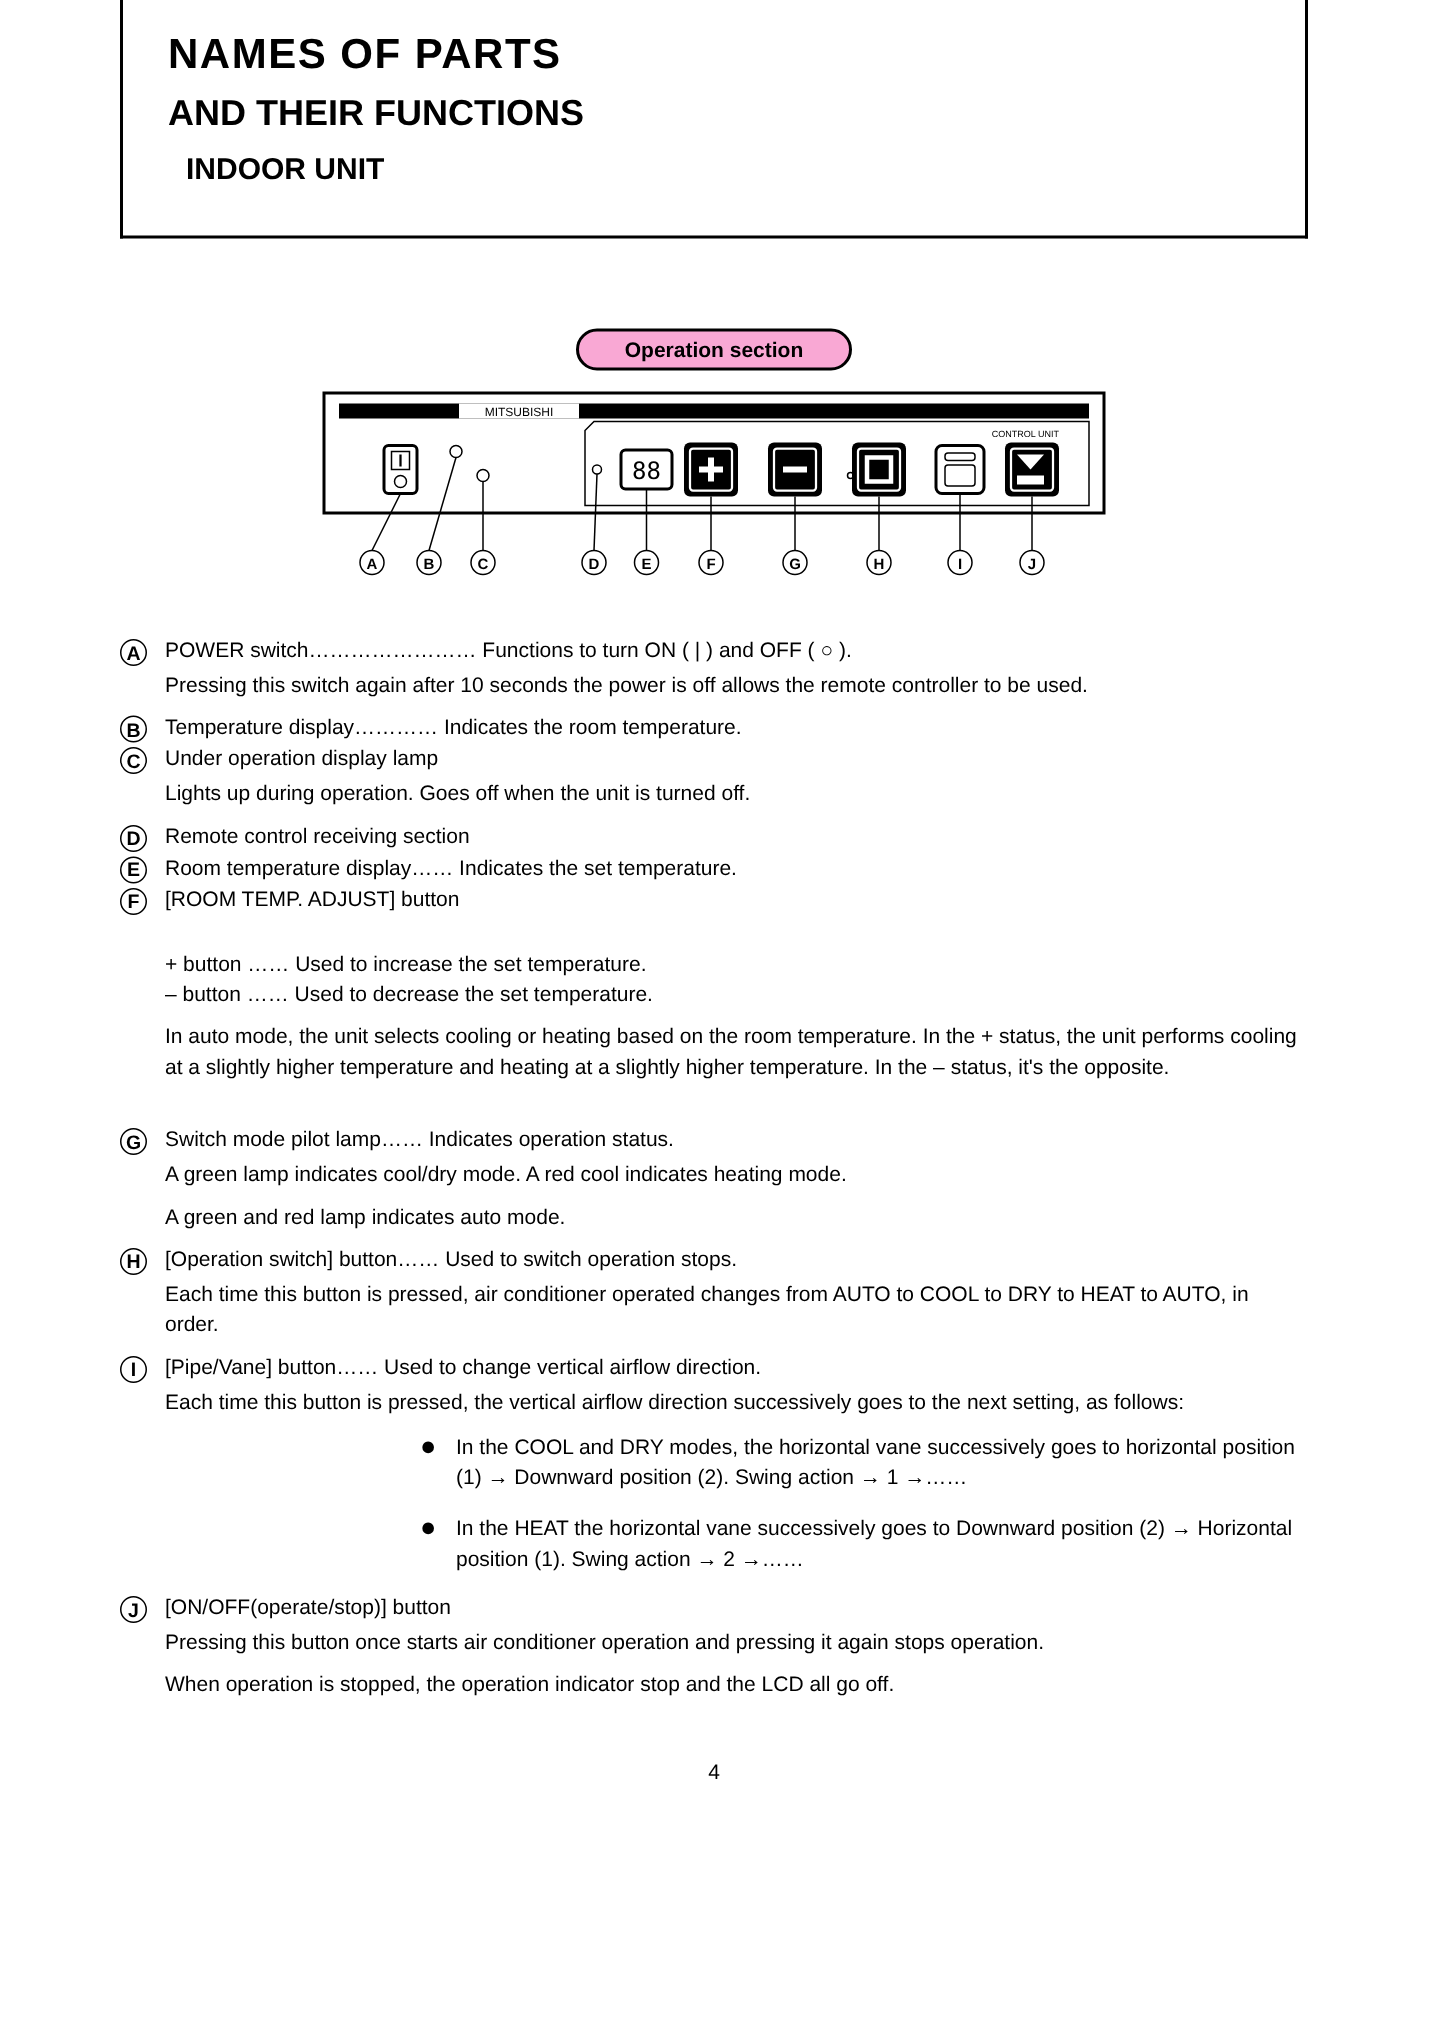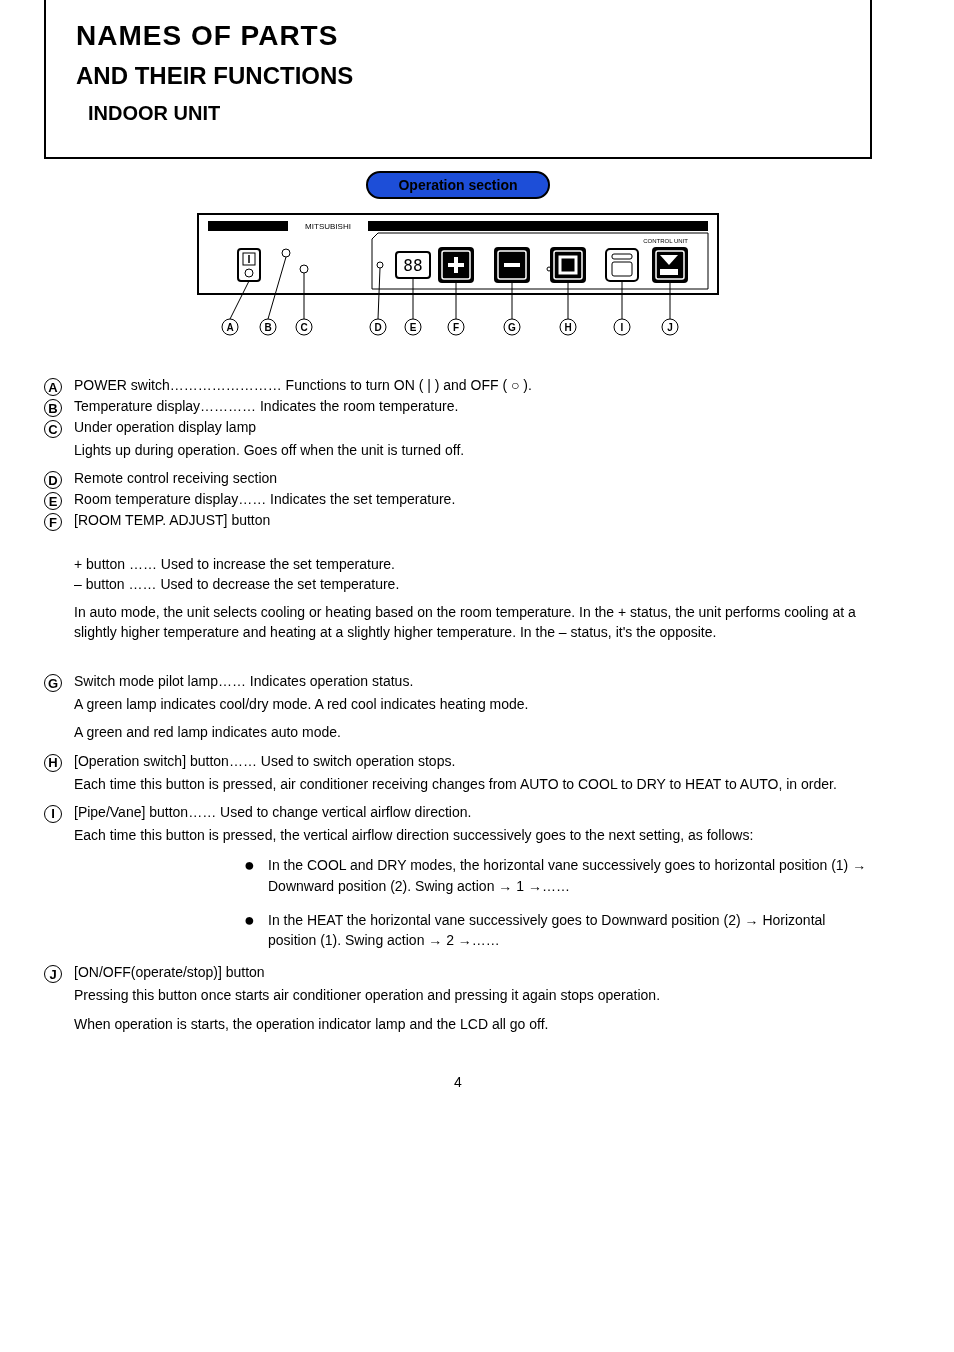--- a/index.html
+++ b/index.html
@@ -7,21 +7,21 @@
     margin: 0;
     padding: 0;
     background: #ffffff;
     font-family: Arial, Helvetica, sans-serif;
     font-size: 14px;
     color: #000;
   }
   .page {
     width: 952px;
     min-height: 1352px;
-    padding: 0 80px 40px 44px;
+    padding: 0 80px 40px 80px;
     position: relative;
   }
   .titlebox {
     border-left: 2px solid #000;
     border-right: 2px solid #000;
     border-bottom: 2px solid #000;
     padding: 20px 30px 20px 30px;
     margin-top: 0;
   }
   .titlebox h1 {
@@ -45,21 +45,22 @@
     margin-bottom: 10px;
     display: flex;
     justify-content: center;
   }
   .pill {
     border: 2px solid #000;
     border-radius: 14px;
     padding: 4px 30px;
     font-size: 14px;
     font-weight: bold;
-    background: #1d4ed8;
+    background: #f9a8d4;
+    margin-top: 48px;
   }
   .diagram {
     display: block;
     margin: 0 auto 18px auto;
   }
   .item-row {
     display: flex;
     align-items: flex-start;
     margin-bottom: 2px;
   }
@@ -207,20 +208,21 @@
   </svg>
 
   <div class="item-row">
     <div class="marker">
         <span class="circled">A</span>
       </div>
     <div class="item-body">
       <span class="term">POWER switch</span><span class="paren">…………………… Functions to turn ON (  |  ) and OFF ( ○ ).</span>
     </div>
   </div>
+  <div class="desc-block">Pressing this switch again after 10 seconds the power is off allows the remote controller to be used.</div>
 
   <div class="item-row item-tight">
     <div class="marker">
         <span class="circled">B</span>
       </div>
     <div class="item-body">
       <span class="term">Temperature display</span><span class="paren">………… Indicates the room temperature.</span>
     </div>
   </div>
 
@@ -280,21 +282,21 @@
   </div>
 
   <div class="item-row">
     <div class="marker">
         <span class="circled">H</span>
       </div>
     <div class="item-body">
       <span class="term">[Operation switch] button</span><span class="paren">…… Used to switch operation stops.</span>
     </div>
   </div>
-  <div class="desc-block">Each time this button is pressed, air conditioner receiving changes from AUTO to COOL to DRY to HEAT to AUTO, in order.</div>
+  <div class="desc-block">Each time this button is pressed, air conditioner operated changes from AUTO to COOL to DRY to HEAT to AUTO, in order.</div>
 
   <div class="item-row">
     <div class="marker">
         <span class="circled">I</span>
       </div>
     <div class="item-body">
       <span class="term">[Pipe/Vane] button</span><span class="paren">…… Used to change vertical airflow direction.</span>
     </div>
   </div>
   <div class="desc-block">Each time this button is pressed, the vertical airflow direction successively goes to the next setting, as follows:</div>
@@ -311,17 +313,17 @@
   <div class="item-row">
     <div class="marker">
         <span class="circled">J</span>
       </div>
     <div class="item-body">
       <span class="term">[ON/OFF(operate/stop)] button</span>
     </div>
   </div>
   <div class="desc-block">
     <span>Pressing this button once starts air conditioner operation and pressing it again stops operation.</span>
-    <div class="subpara">When operation is starts, the operation indicator lamp and the LCD all go off.</div>
+    <div class="subpara">When operation is stopped, the operation indicator stop and the LCD all go off.</div>
   </div>
 
   <div style="text-align:center; margin-top:40px; font-size:14px;">4</div>
 </div>
 
 </body></html>

